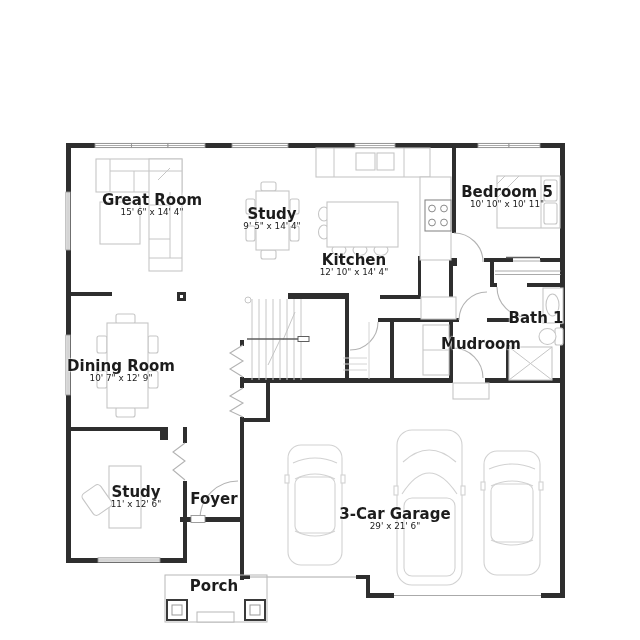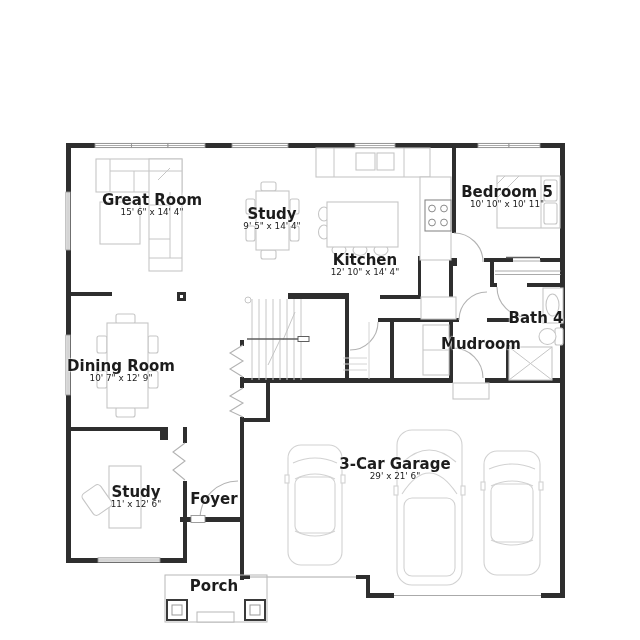--- a/index.html
+++ b/index.html
@@ -293,46 +293,46 @@
 </svg>
 
   <div class="label" style="left:152px;top:206px">
     <span class="rname">Great Room</span>
     <span class="rdims">15' 6" x 14' 4"</span>
   </div>
   <div class="label" style="left:272px;top:220px">
     <span class="rname">Study</span>
     <span class="rdims">9' 5" x 14' 4"</span>
   </div>
-  <div class="label" style="left:365px;top:266px">
+  <div class="label" style="left:354px;top:266px">
     <span class="rname">Kitchen</span>
     <span class="rdims">12' 10" x 14' 4"</span>
   </div>
   <div class="label" style="left:507px;top:198px">
     <span class="rname">Bedroom 5</span>
     <span class="rdims">10' 10" x 10' 11"</span>
   </div>
   <div class="label" style="left:121px;top:372px">
     <span class="rname">Dining Room</span>
     <span class="rdims">10' 7" x 12' 9"</span>
   </div>
   <div class="label" style="left:536px;top:319px">
-    <span class="rname">Bath 4</span>
+    <span class="rname">Bath 1</span>
   </div>
   <div class="label" style="left:481px;top:345px">
     <span class="rname">Mudroom</span>
   </div>
   <div class="label" style="left:136px;top:498px">
     <span class="rname">Study</span>
     <span class="rdims">11' x 12' 6"</span>
   </div>
   <div class="label" style="left:214px;top:500px">
     <span class="rname">Foyer</span>
   </div>
-  <div class="label" style="left:395px;top:470px">
+  <div class="label" style="left:395px;top:520px">
     <span class="rname">3-Car Garage</span>
     <span class="rdims">29' x 21' 6"</span>
   </div>
   <div class="label" style="left:214px;top:587px">
     <span class="rname">Porch</span>
   </div>
 
 </div>
 
 </body></html>

